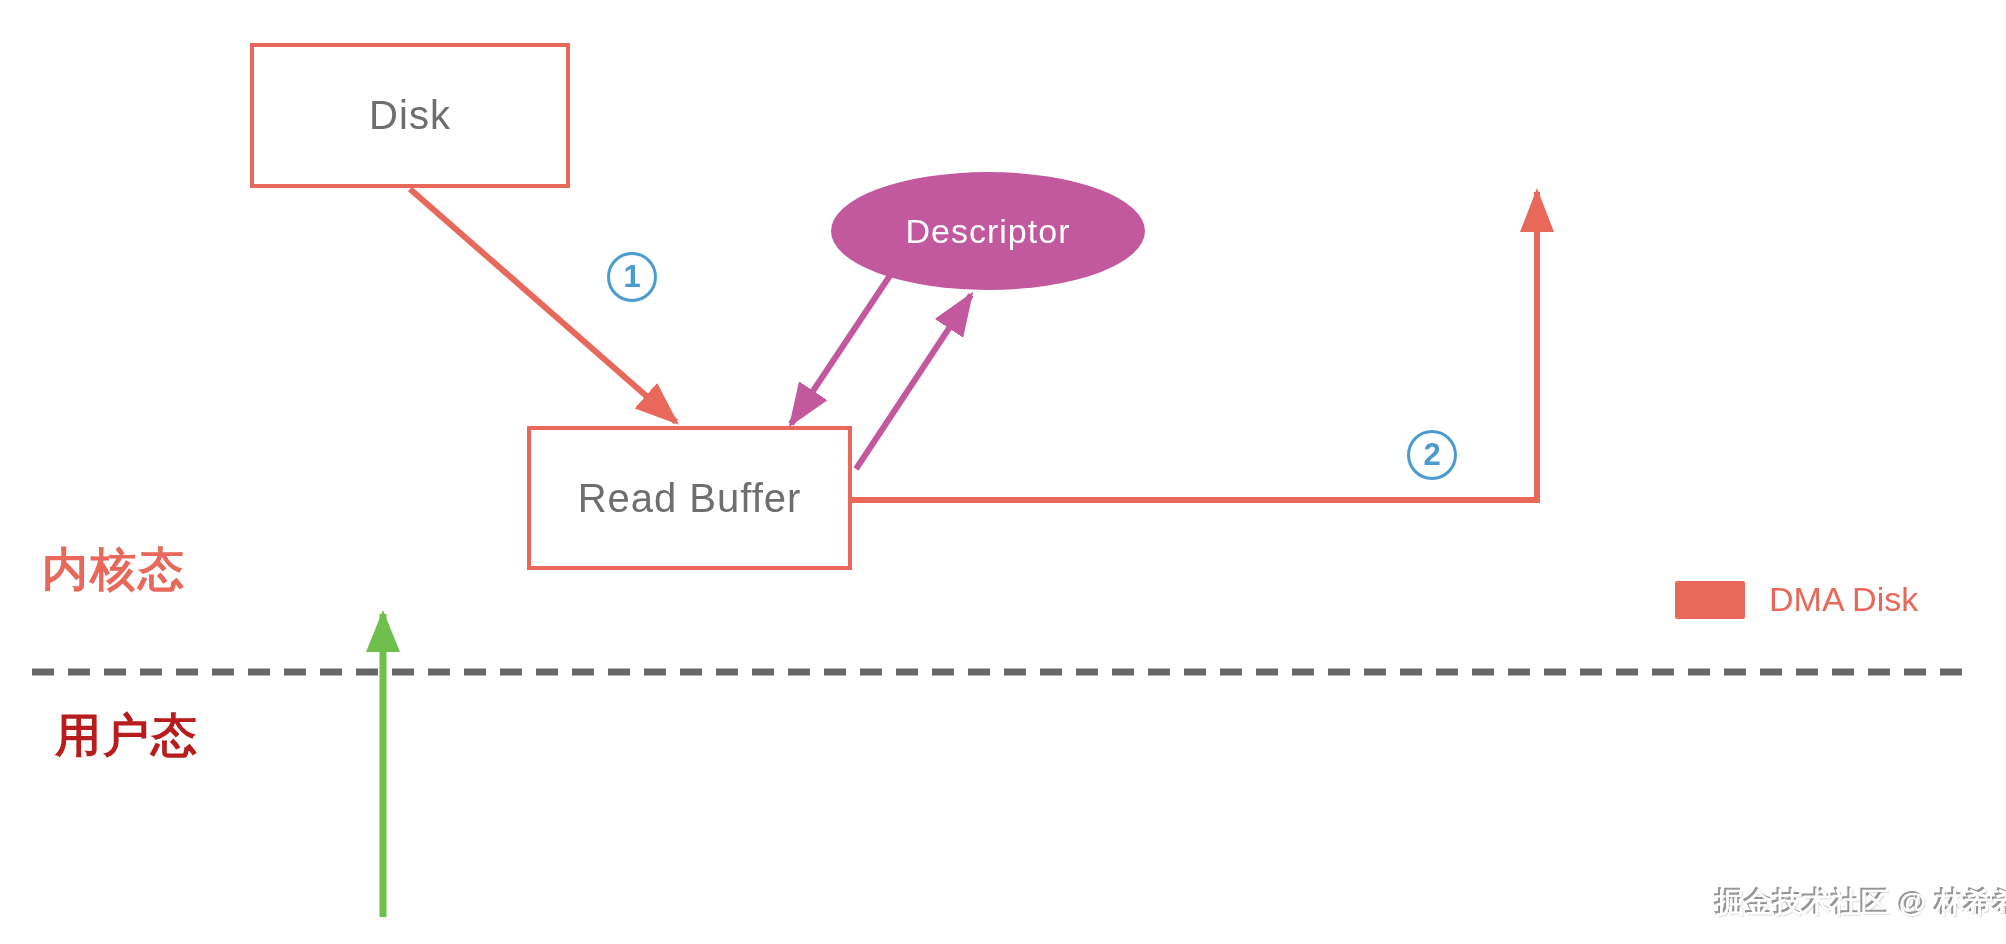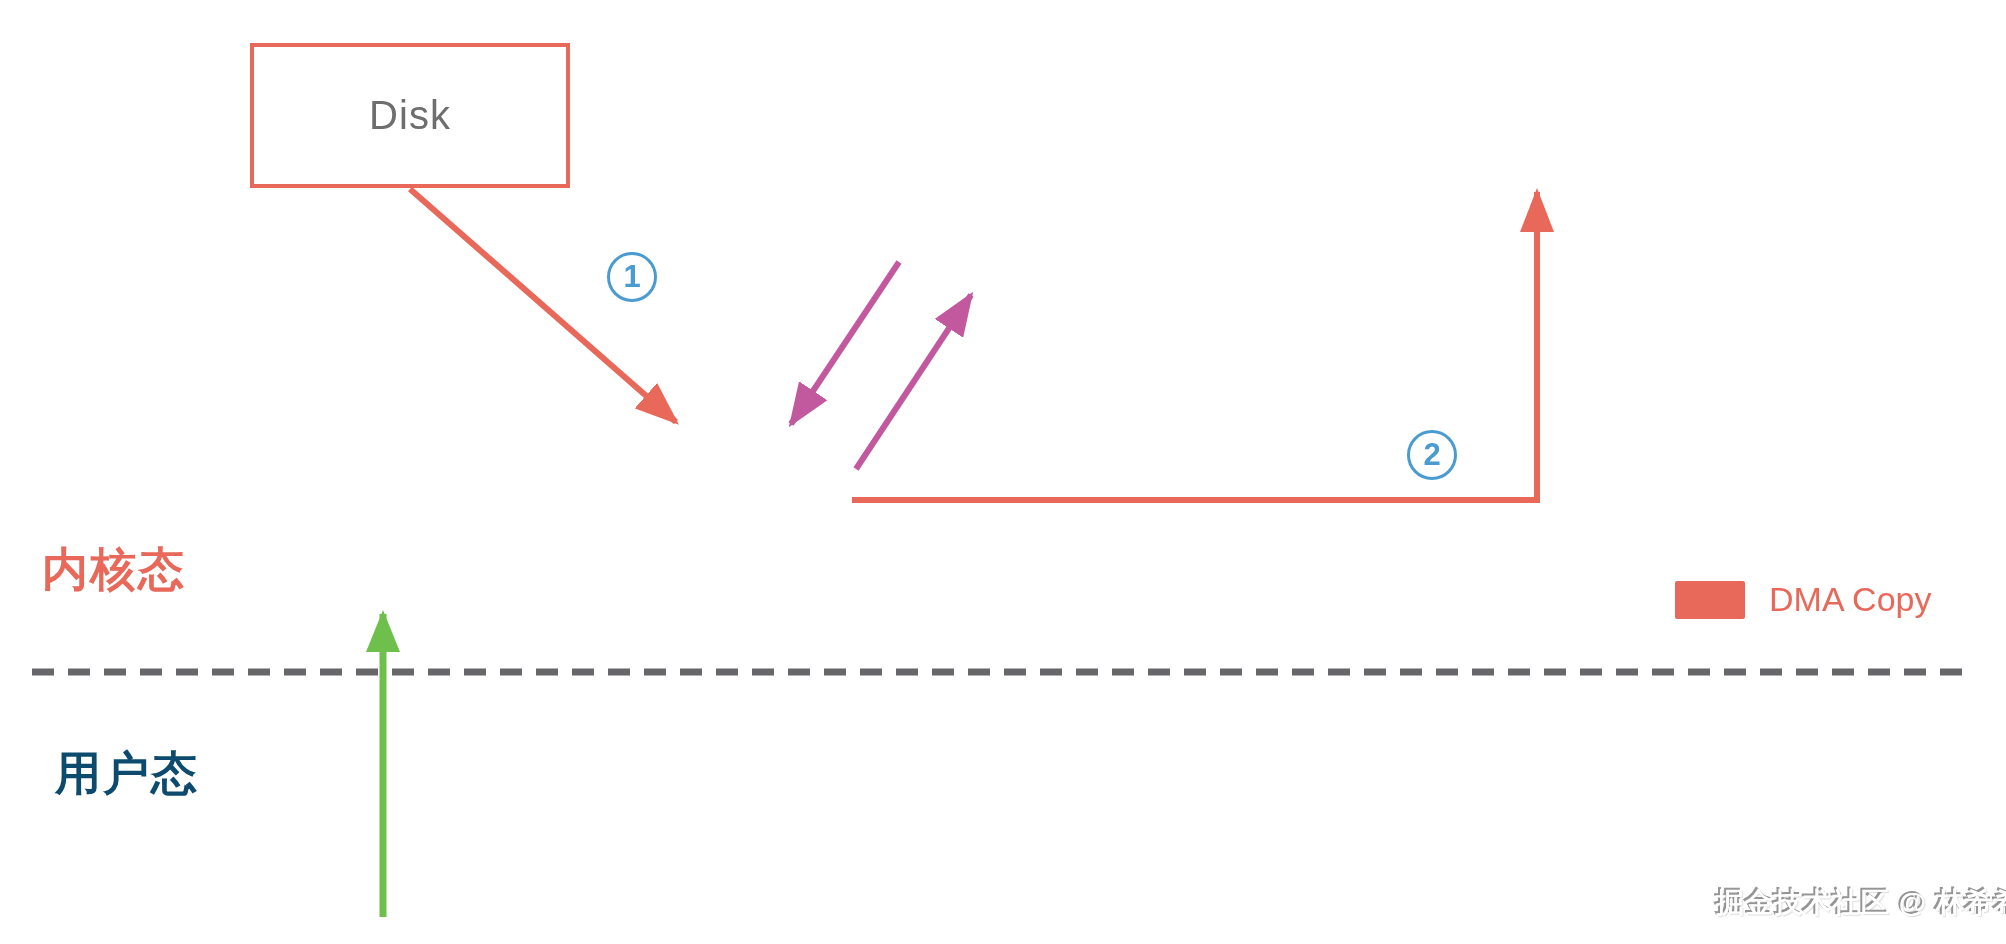--- a/index.html
+++ b/index.html
@@ -73,21 +73,21 @@
   
   .zone-label {
     position: absolute;
     font-size: 46px;
     font-weight: 700;
     line-height: 1;
     letter-spacing: 2px;
     white-space: nowrap;
   }
   #zone-kernel { left: 42px; top: 546px; color: #E8685A; }
-  #zone-user   { left: 55px; top: 750px; color: #0c4a6e; }
+  #zone-user   { left: 55px; top: 712px; color: #b91c1c; }
   
   #call-annotation {
     position: absolute;
     left: 463px; top: 845px;
     color: #6EBF4B;
     font-size: 38px;
     font-weight: 700;
     line-height: 1.1;
     white-space: nowrap;
   }
@@ -151,33 +151,39 @@
     <line x1="856" y1="469" x2="971" y2="295" stroke="#C2589E" stroke-width="6" marker-end="url(#arrow-purple)"></line>
 
     <line x1="383" y1="917" x2="383" y2="614" stroke="#6EBF4B" stroke-width="7" marker-end="url(#arrow-green)"></line>
   </svg>
 
   <div class="node" id="node-disk">
     <span>Disk</span>
   </div>
 
 
+  <div class="node" id="node-read-buffer">
+    <span>Read Buffer</span>
+  </div>
 
+  <div id="node-descriptor">
+    <span>Descriptor</span>
+  </div>
 
   <div class="step-badge" id="step-1">
     <span>1</span>
   </div>
   <div class="step-badge" id="step-2">
     <span>2</span>
   </div>
 
   <div class="zone-label" id="zone-kernel">内核态</div>
   <div class="zone-label" id="zone-user">用户态</div>
 
 
   <div id="legend">
     <div class="swatch"></div>
-    <div class="legend-text">DMA Copy</div>
+    <div class="legend-text">DMA Disk</div>
   </div>
 
   <div id="watermark">掘金技术社区 @ 林希希</div>
 
 </div>
 
 </body></html>

